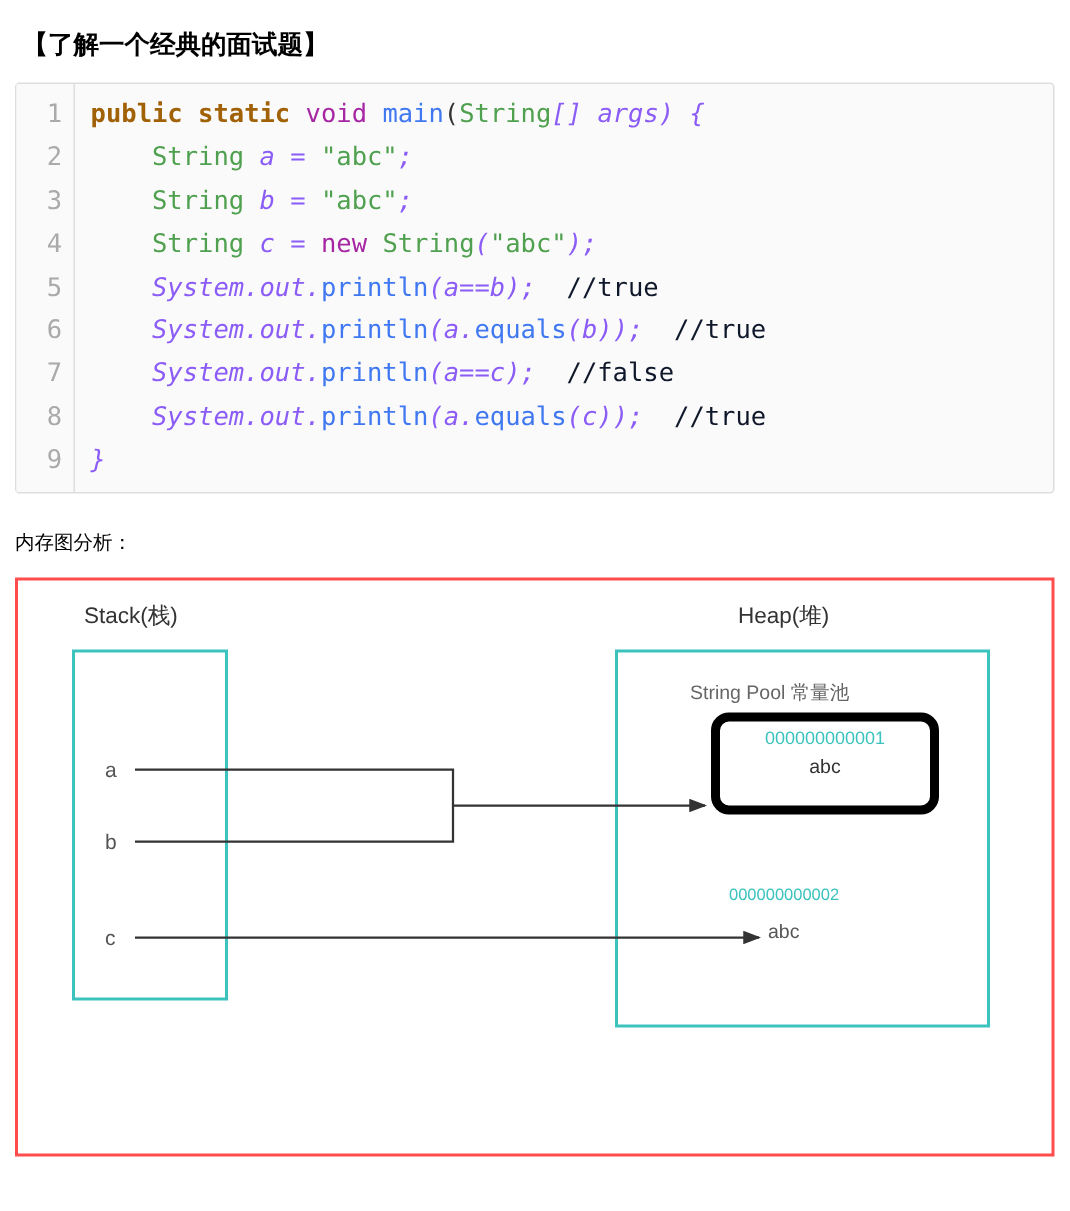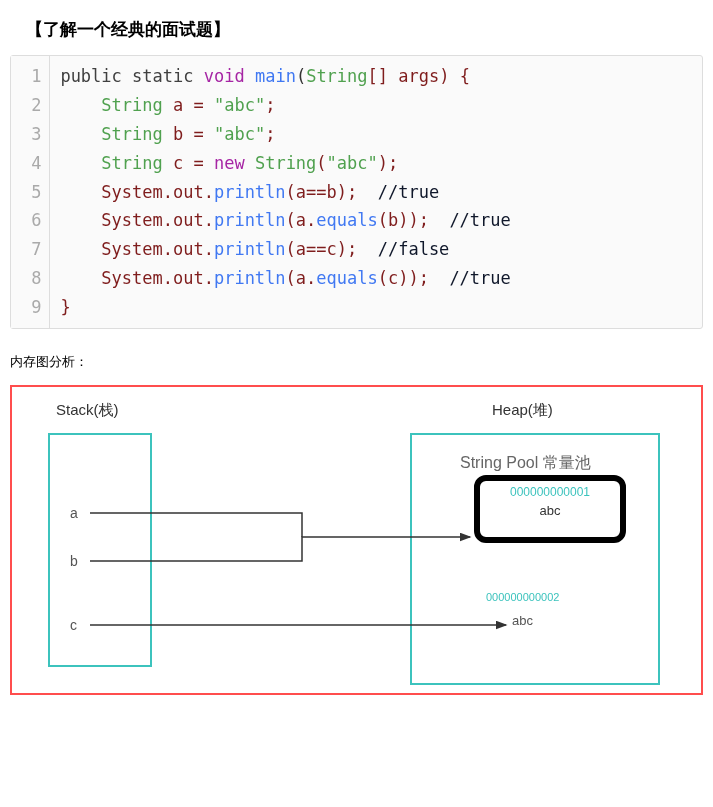--- a/index.html
+++ b/index.html
@@ -5,21 +5,21 @@
   body {
     margin: 0;
     padding: 10px;
     font-family: "Microsoft YaHei", Arial, sans-serif;
     background: #fff;
     width: 693px;
   }
   .title {
     font-weight: bold;
     font-size: 17px;
-    margin: 8px 0 14px 16px;
+    margin: 8px 0 14px 5px;
   }
   .code-block {
     border: 1px solid #ddd;
     border-radius: 3px;
     background: #fafafa;
     font-family: Consolas, Monaco, monospace;
     font-size: 17px;
     line-height: 1.7;
     display: flex;
   }
@@ -30,39 +30,39 @@
     text-align: right;
     padding: 6px 8px 6px 10px;
     user-select: none;
   }
   .gutter div { min-width: 1.2em; }
   .code {
     padding: 6px 10px;
     white-space: pre;
     color: #333;
   }
-  .kw   { color: #404040; }   
+  .kw   { color: #a16207; font-weight: bold; }   
   .kw2  { color: #a626a4; }   
   .type { color: #50a14f; }   
   .fn   { color: #4078f2; }   
   .str  { color: #50a14f; }   
   .cm   { color: #0f172a; }   
-  .pn   { color: #7f1d1d; }   
+  .pn   { color: #8b5cf6; font-style: italic; }   
 
   .section-label {
     font-size: 13px;
     margin: 24px 0 14px 0;
   }
 
   
   .diagram-outer {
     border: 2px solid #ff4d4d;
     padding: 12px 16px 28px 16px;
     position: relative;
-    height: 310px;
+    height: 386px;
     box-sizing: border-box;
   }
   .box-title {
     font-size: 15px;
     color: #333;
     position: absolute;
   }
   .stack-title { left: 44px; top: 14px; }
   .heap-title  { left: 480px; top: 14px; }
 
@@ -85,21 +85,21 @@
     font-size: 14px;
     color: #555;
   }
   .var-a { left: 58px; top: 118px; }
   .var-b { left: 58px; top: 166px; }
   .var-c { left: 58px; top: 230px; }
 
   .pool-label {
     position: absolute;
     left: 448px; top: 66px;
-    font-size: 16px;
+    font-size: 13px;
     color: #666;
   }
   .pool-box {
     position: absolute;
     left: 462px; top: 88px;
     width: 140px; height: 56px;
     border: 6px solid #000000;
     border-radius: 12px;
     text-align: center;
     font-size: 13px;

